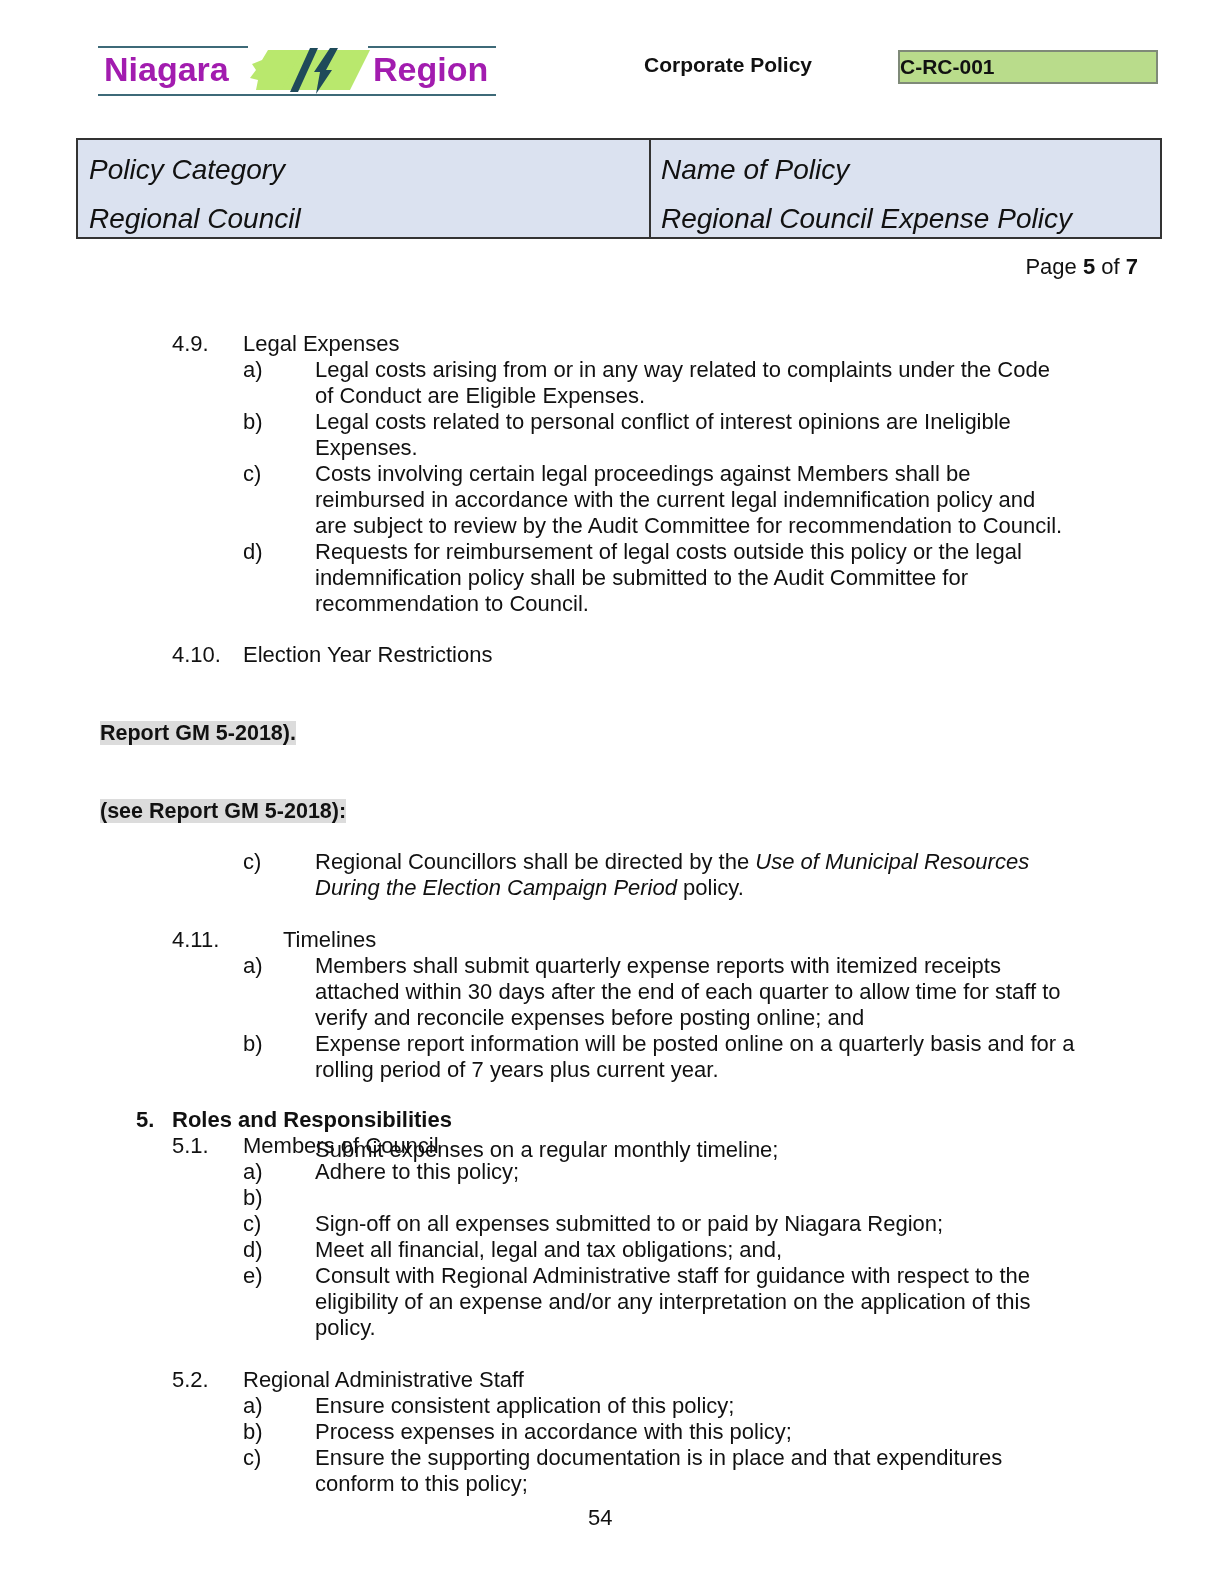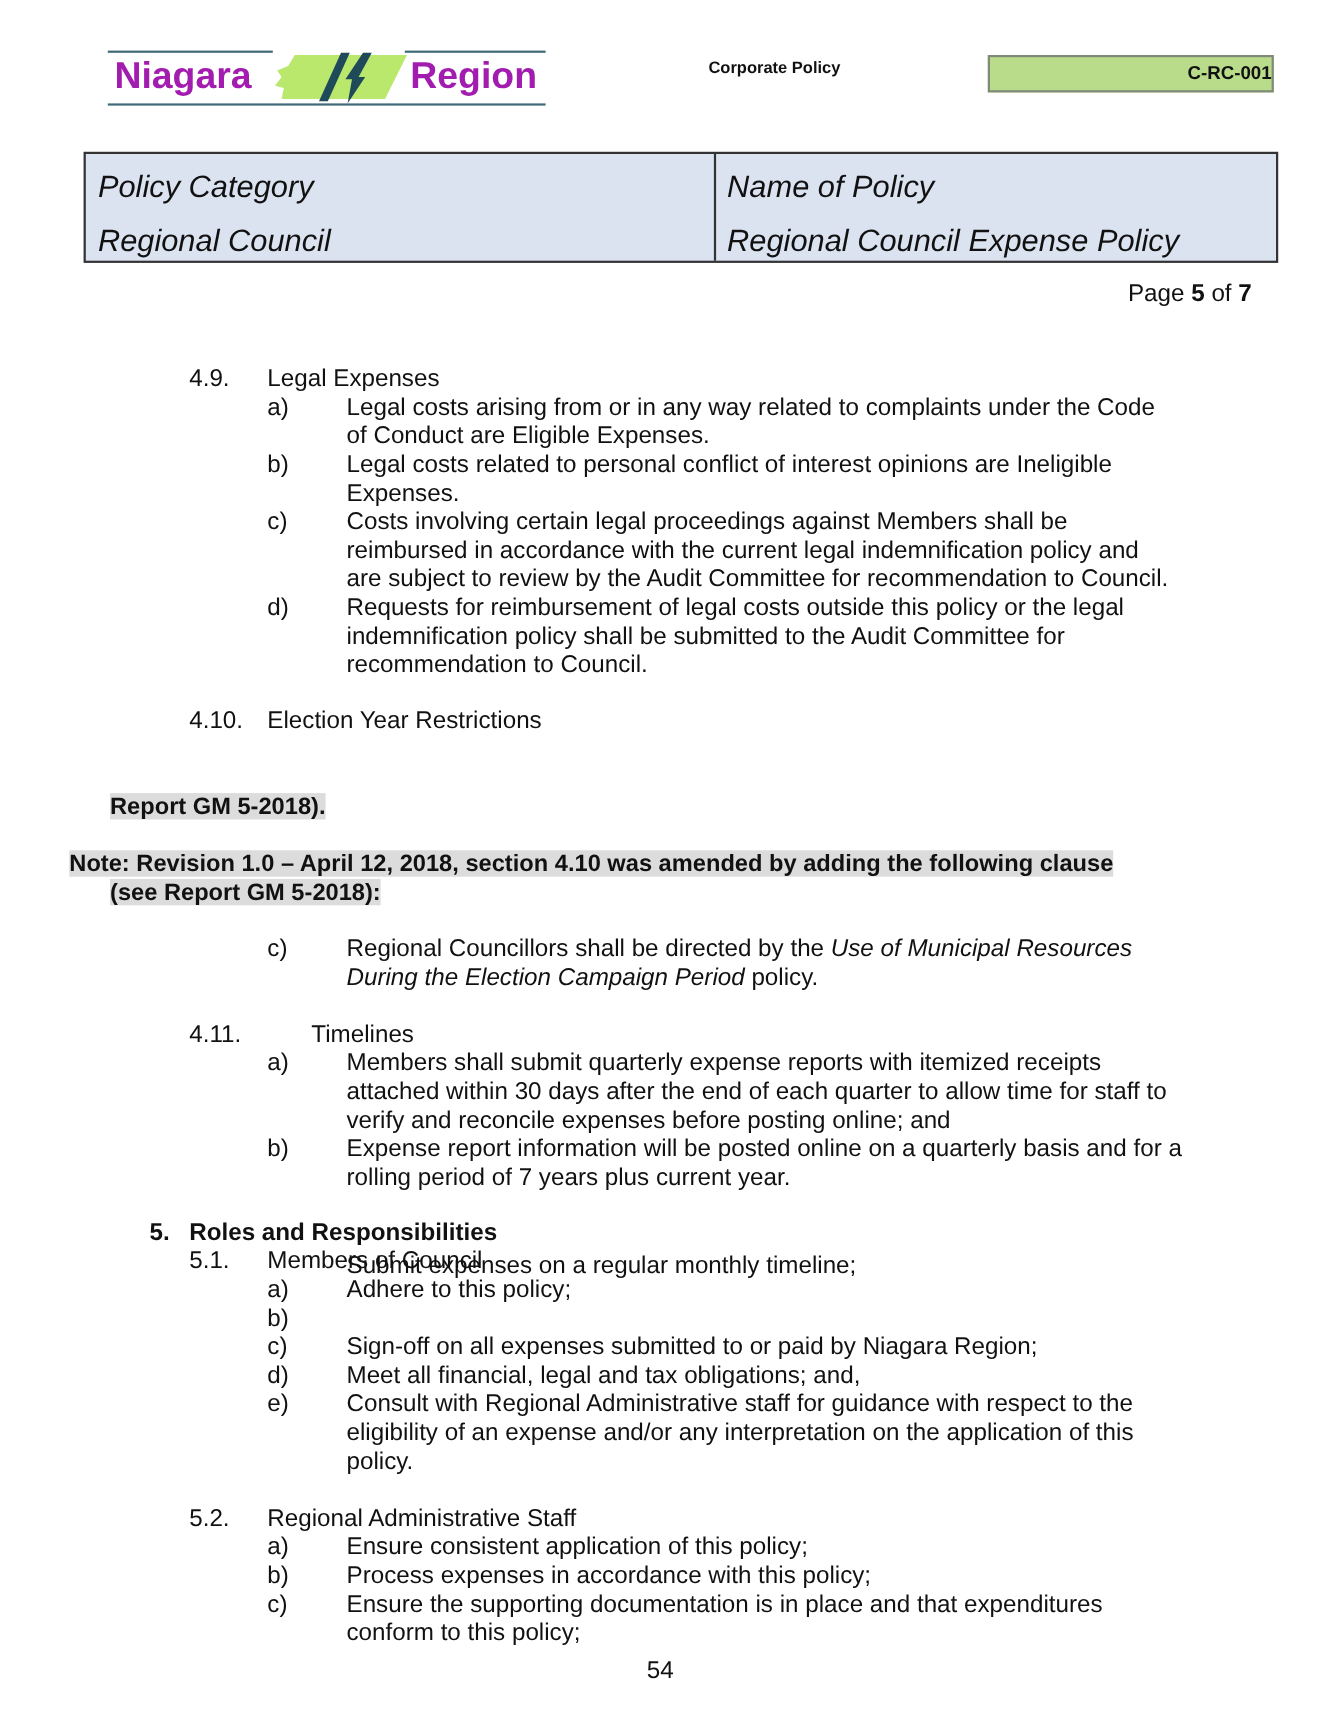--- a/index.html
+++ b/index.html
@@ -1,22 +1,22 @@
 <!DOCTYPE html>
 <html><head>
 <meta charset="utf-8">
 <style>
   html,body{margin:0;padding:0;background:#fff;}
   body{width:1213px;height:1575px;position:relative;font-family:"Liberation Sans",sans-serif;color:#111;overflow:hidden;}
   .abs{position:absolute;}
   .logo{left:96px;top:44px;width:402px;height:54px;}
   .logo .line{position:absolute;height:2px;background:#3e6a78;}
   .logo .word{position:absolute;top:6px;font-weight:bold;font-size:34px;color:#a21caf;}
-  .corp{left:644px;top:53px;font-weight:bold;font-size:15px;}
-  .code{left:898px;top:50px;width:260px;height:34px;background:#b9dc8b;border:2px solid #7f8a78;box-sizing:border-box;text-align:right;font-weight:bold;font-size:17px;line-height:30px;}
+  .corp{left:644px;top:53px;font-weight:bold;font-size:21px;}
+  .code{left:898px;top:50px;width:260px;height:34px;background:#b9dc8b;border:2px solid #7f8a78;box-sizing:border-box;text-align:left;font-weight:bold;font-size:21px;line-height:30px;}
   .tbl{left:76px;top:138px;width:1086px;height:101px;background:#dbe2f0;border:2px solid #333;box-sizing:border-box;}
   .tbl .div{position:absolute;left:571px;top:0;width:2px;height:100%;background:#333;}
   .tbl .c{position:absolute;font-style:italic;font-size:28px;}
   .page{right:75px;top:254px;font-size:22px;}
   .t{position:absolute;font-size:22px;line-height:26px;white-space:nowrap;}
   .n1{left:172px;} .n2{left:243px;} .n3{left:315px;}
   .note{position:absolute;left:63px;font-weight:bold;font-size:21.5px;line-height:26px;}
   .note span{background:#dcdcdc;}
   .b{font-weight:bold;}
   .foot{left:588px;top:1505px;font-size:22px;}
@@ -66,21 +66,21 @@
     <div class="t n3" style="top: 461px;">Costs involving certain legal proceedings against Members shall be</div>
     <div class="t n3" style="top: 487px;">reimbursed in accordance with the current legal indemnification policy and</div>
     <div class="t n3" style="top: 513px;">are subject to review by the Audit Committee for recommendation to Council.</div>
     <div class="t n2" style="top: 539px;">d)</div>
     <div class="t n3" style="top: 539px;">Requests for reimbursement of legal costs outside this policy or the legal</div>
     <div class="t n3" style="top: 565px;">indemnification policy shall be submitted to the Audit Committee for</div>
     <div class="t n3" style="top: 591px;">recommendation to Council.</div>
     <div class="t n1" style="top: 642px;">4.10.</div>
     <div class="t n2" style="top: 642px;">Election Year Restrictions</div>
     <div class="note" style="top: 694px;"><br><span style="margin-left:37px">Report GM 5-2018).</span></div>
-    <div class="note" style="top: 772px;"><span>Note: Revision 1.0 – April 12, 2018, section 4.10 was amended by adding the following clause</span><br><span style="margin-left:37px">(see Report GM 5-2018):</span></div>
+    <div class="note" style="top: 772px;"><br><span style="margin-left:37px">(see Report GM 5-2018):</span></div>
     <div class="t n2" style="top: 849px;">c)</div>
     <div class="t n3" style="top: 849px;"><span>Regional Councillors shall be directed by the </span><i>Use of Municipal Resources</i></div>
     <div class="t n3" style="top: 875px;"><i>During the Election Campaign Period</i><span> policy.</span></div>
     <div class="t n1" style="top: 927px;">4.11.</div>
     <div class="t n2" style="top: 927px; margin-left: 40px;">Timelines</div>
     <div class="t n2" style="top: 953px;">a)</div>
     <div class="t n3" style="top: 953px;">Members shall submit  quarterly expense reports with itemized receipts</div>
     <div class="t n3" style="top: 979px;">attached within 30 days after the end of each quarter to allow time for staff to</div>
     <div class="t n3" style="top: 1005px;">verify and reconcile expenses before posting online; and</div>
     <div class="t n2" style="top: 1031px;">b)</div>

